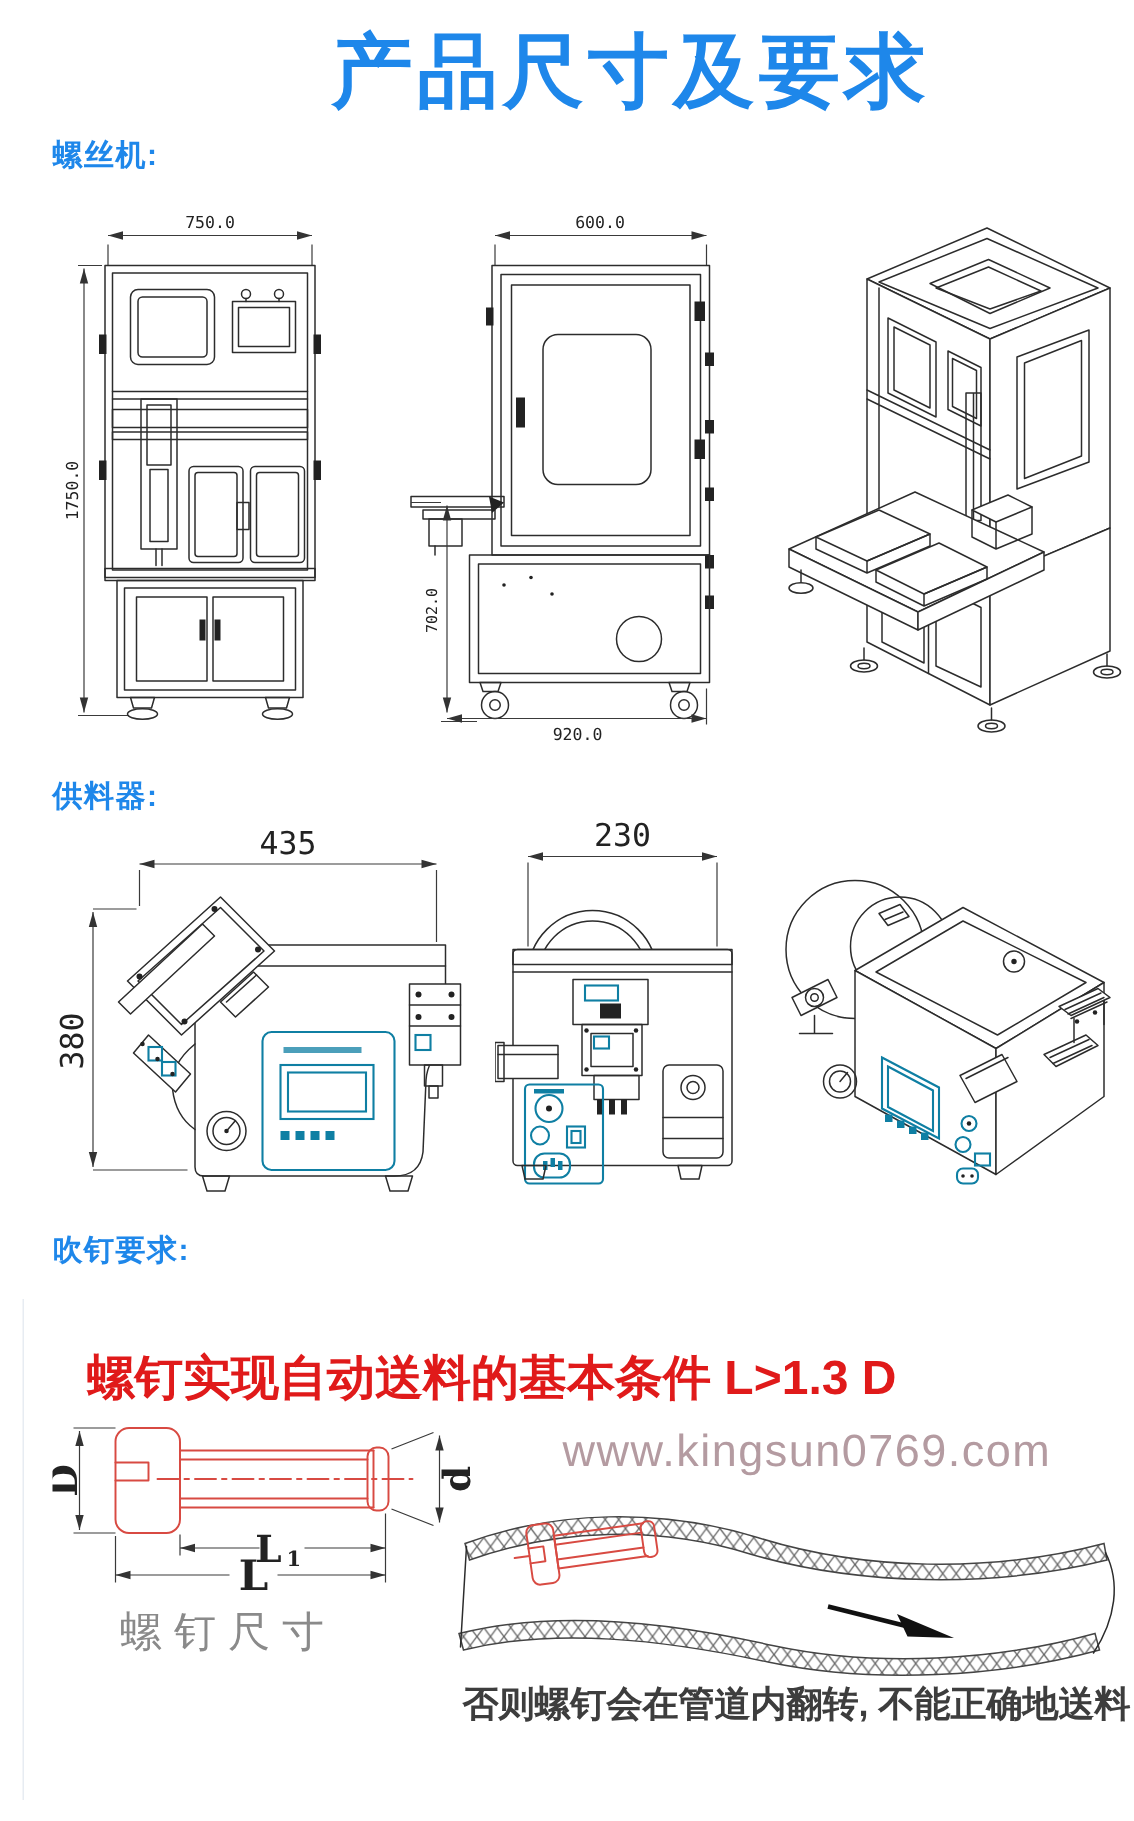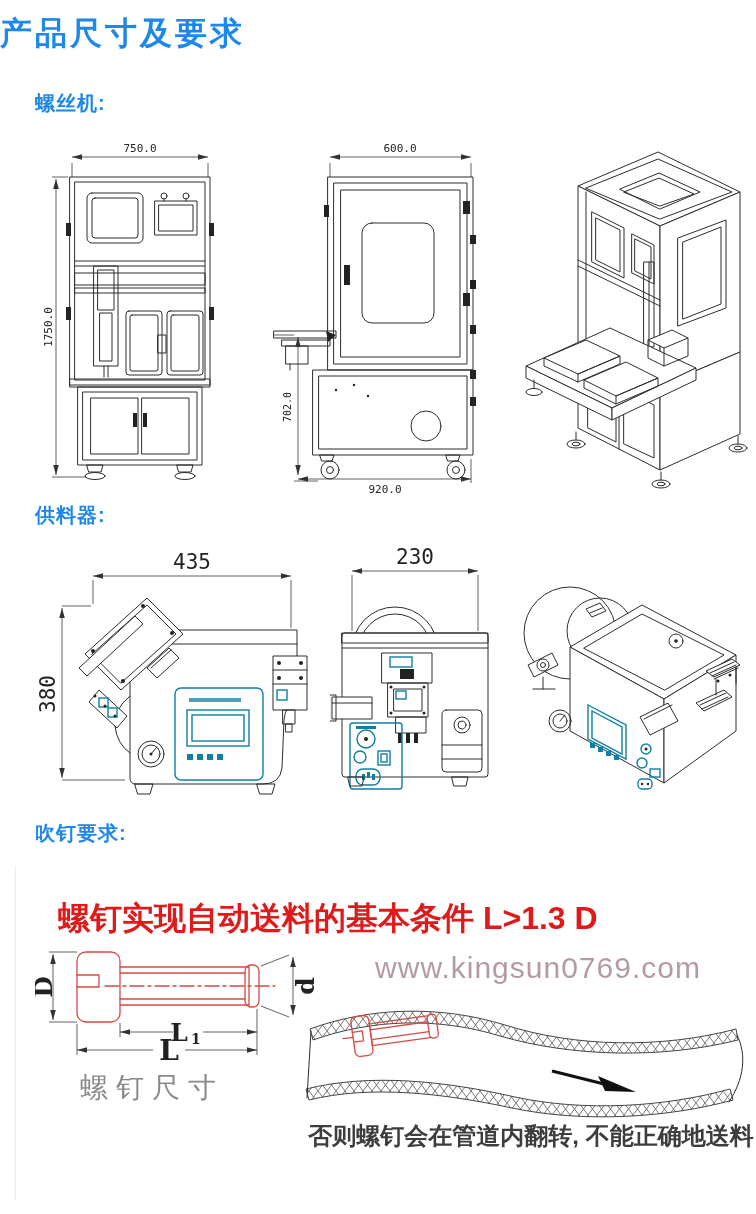--- a/index.html
+++ b/index.html
@@ -2,22 +2,22 @@
 <html><head>
 <meta charset="utf-8">
 <style>
   html,body{margin:0;padding:0;}
   body{
     width:756px;height:1214px;background:#fff;position:relative;overflow:hidden;
     font-family:"Liberation Sans",sans-serif;
   }
   .abs{position:absolute;}
   .page-title{
-    top:12px;left:0;width:620px;text-align:left;
-    font-size:32px;font-weight:bold;color:#1e87ea;letter-spacing:3px;
+    top:12px;left:0;width:620px;text-align:right;
+    font-size:54px;font-weight:bold;color:#1e87ea;letter-spacing:3px;
   }
   .sec-heading{
     font-size:20px;font-weight:bold;color:#1e87ea;letter-spacing:1px;
   }
   .red-heading{
     top:897px;left:58px;width:644px;text-align:left;
     font-size:32px;font-weight:bold;color:#e01a1a;letter-spacing:0px;white-space:nowrap;
   }
   .watermark{
     top:951px;left:368px;width:340px;text-align:center;
@@ -201,21 +201,21 @@
   <path class="ln" d="M163,340 V348"></path>
     <ellipse class="ln" cx="163" cy="352" rx="9" ry="4"></ellipse>
     <ellipse class="ln" cx="163" cy="352" rx="4" ry="1.8"></ellipse>
   <path class="ln" d="M240,304 V312"></path>
     <ellipse class="ln" cx="240" cy="316" rx="9" ry="4"></ellipse>
     <ellipse class="ln" cx="240" cy="316" rx="4" ry="1.8"></ellipse>
   <path class="ln" d="M36,248 V256"></path>
     <ellipse class="ln" cx="36" cy="260" rx="8" ry="3.5"></ellipse>
 </svg>
 
-<div class="abs sec-heading" style="top:502px;left:35px">供料器:</div>
+<div class="abs sec-heading" style="top:517px;left:35px">供料器:</div>
 
 <svg class="abs" style="top:548px;left:35px" width="290" height="262" viewBox="0 0 290 262">
   <path class="dim" d="M58,32 V56 M256,32 V80"></path>
   <line class="dim" x1="58" y1="28" x2="256" y2="28" marker-start="url(#da)" marker-end="url(#da)"></line>
   <text class="dimtxt2" x="157" y="21" text-anchor="middle">435</text>
   <path class="dim" d="M56,58 H27 M90,232 H27"></path>
   <line class="dim" x1="27" y1="60" x2="27" y2="230" marker-start="url(#da)" marker-end="url(#da)"></line>
   <text class="dimtxt2" transform="translate(20,146) rotate(-90)" text-anchor="middle">380</text>
 
   <path class="ln" d="M112,82 H262 V150 Q250,158 249,172 L247,220 Q245,236 228,236 L101,236 Q95,236 95,230 V120 Z"></path>

